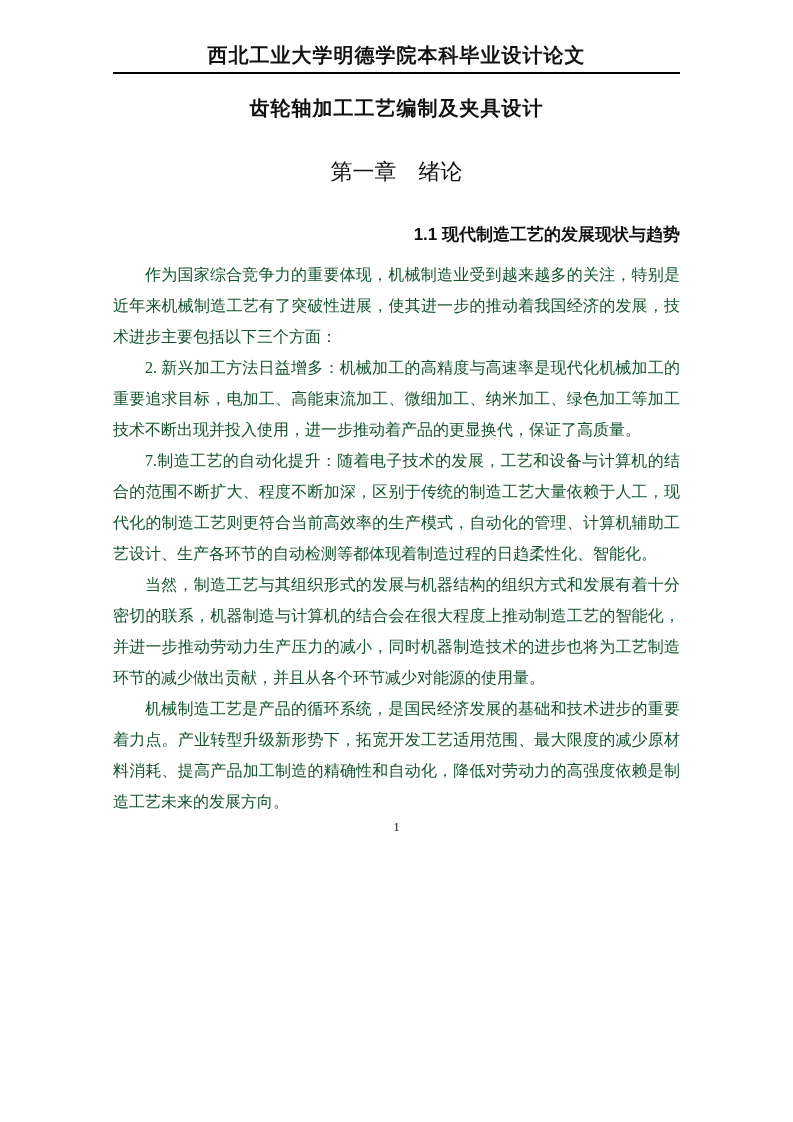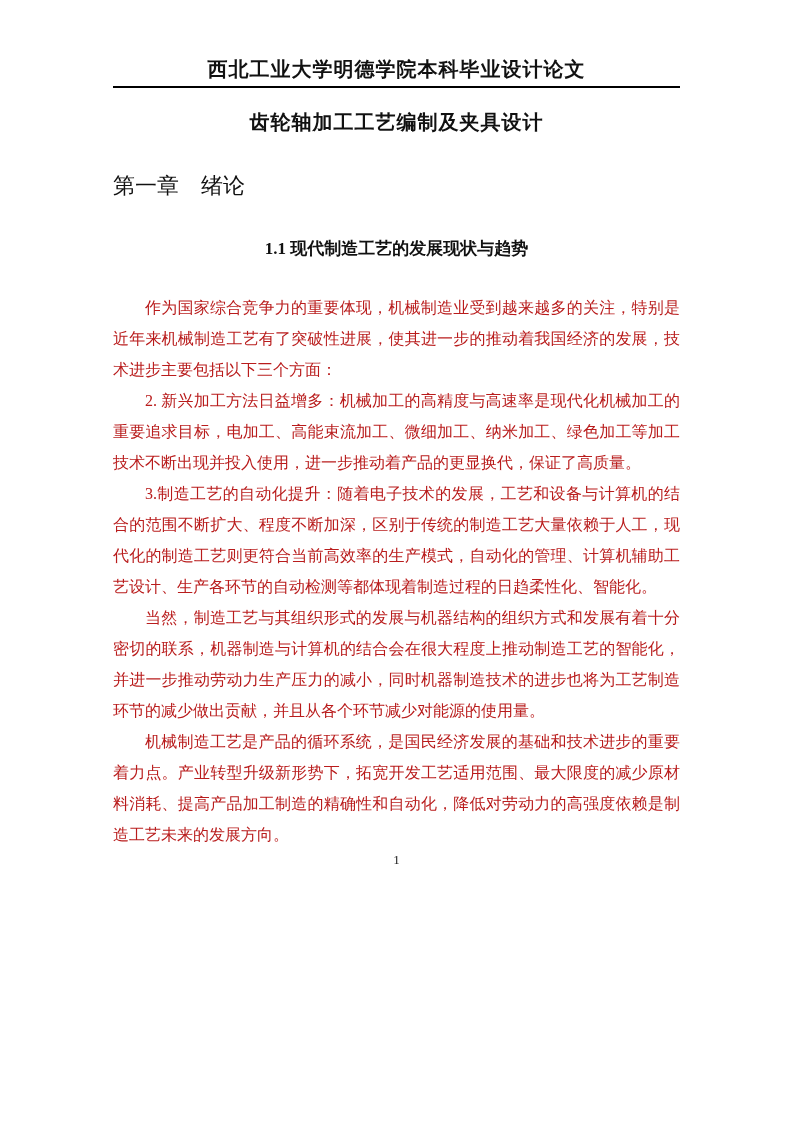--- a/index.html
+++ b/index.html
@@ -5,21 +5,21 @@
   html, body {
     margin: 0;
     padding: 0;
     background: #ffffff;
   }
   .page {
     position: relative;
     width: 793px;
     height: 1122px;
     box-sizing: border-box;
-    padding: 57px 113px 0 113px;
+    padding: 43px 113px 0 113px;
     background: #ffffff;
     color: #1a1a1a;
     overflow: hidden;
   }
   .hdr {
     font-family: "Liberation Sans", sans-serif;
     font-weight: bold;
     font-size: 20px;
     line-height: 24px;
     text-align: center;
@@ -40,40 +40,40 @@
     text-align: center;
     letter-spacing: 1px;
     color: #111111;
   }
   .chapter {
     margin-top: 37px;
     font-family: "Liberation Serif", serif;
     font-weight: normal;
     font-size: 22px;
     line-height: 28px;
-    text-align: left;
+    text-align: center;
     color: #111111;
   }
   .section {
     margin-top: 37px;
-    font-family: Liberation Serif, serif;
+    font-family: Liberation Sans, sans-serif;
     font-weight: bold;
     font-size: 17px;
     line-height: 23px;
-    text-align: center;
+    text-align: right;
     color: #111111;
   }
   .bodytext {
-    margin-top: 32px;
+    margin-top: 13px;
     font-family: "Liberation Serif", serif;
     font-size: 16px;
     line-height: 31px;
     text-align: justify;
     text-justify: inter-ideograph;
-    color: #b91c1c;
+    color: #14532d;
   }
   .bodytext p {
     margin: 0;
     padding: 0;
     text-indent: 2em;
   }
   .pagenum {
     margin-top: 2px;
     text-align: center;
     font-family: "Liberation Serif", serif;
@@ -94,20 +94,20 @@
 
   <div class="title">齿轮轴加工工艺编制及夹具设计</div>
 
   <div class="chapter">第一章　绪论</div>
 
   <div class="section">1.1 现代制造工艺的发展现状与趋势</div>
 
   <div class="bodytext">
     <p>作为国家综合竞争力的重要体现，机械制造业受到越来越多的关注，特别是近年来机械制造工艺有了突破性进展，使其进一步的推动着我国经济的发展，技术进步主要包括以下三个方面：</p>
     <p>2. 新兴加工方法日益增多：机械加工的高精度与高速率是现代化机械加工的重要追求目标，电加工、高能束流加工、微细加工、纳米加工、绿色加工等加工技术不断出现并投入使用，进一步推动着产品的更显换代，保证了高质量。</p>
-    <p>3.制造工艺的自动化提升：随着电子技术的发展，工艺和设备与计算机的结合的范围不断扩大、程度不断加深，区别于传统的制造工艺大量依赖于人工，现代化的制造工艺则更符合当前高效率的生产模式，自动化的管理、计算机辅助工艺设计、生产各环节的自动检测等都体现着制造过程的日趋柔性化、智能化。</p>
+    <p>7.制造工艺的自动化提升：随着电子技术的发展，工艺和设备与计算机的结合的范围不断扩大、程度不断加深，区别于传统的制造工艺大量依赖于人工，现代化的制造工艺则更符合当前高效率的生产模式，自动化的管理、计算机辅助工艺设计、生产各环节的自动检测等都体现着制造过程的日趋柔性化、智能化。</p>
     <p>当然，制造工艺与其组织形式的发展与机器结构的组织方式和发展有着十分密切的联系，机器制造与计算机的结合会在很大程度上推动制造工艺的智能化，并进一步推动劳动力生产压力的减小，同时机器制造技术的进步也将为工艺制造环节的减少做出贡献，并且从各个环节减少对能源的使用量。</p>
     <p>机械制造工艺是产品的循环系统，是国民经济发展的基础和技术进步的重要着力点。产业转型升级新形势下，拓宽开发工艺适用范围、最大限度的减少原材料消耗、提高产品加工制造的精确性和自动化，降低对劳动力的高强度依赖是制造工艺未来的发展方向。</p>
   </div>
 
   <div class="pagenum">1</div>
 
 </div>
 
 </body></html>

